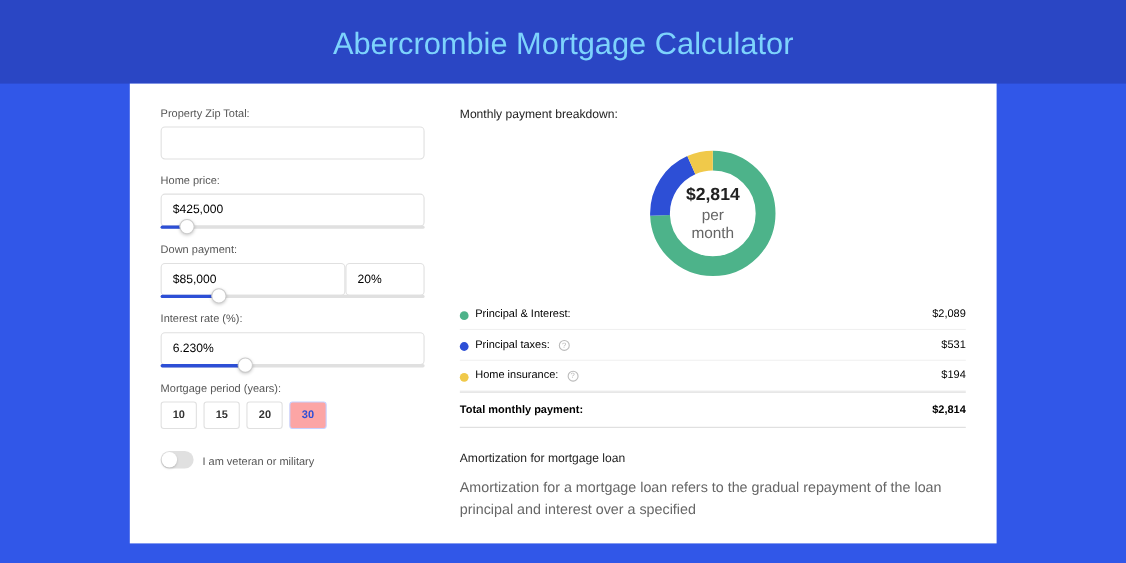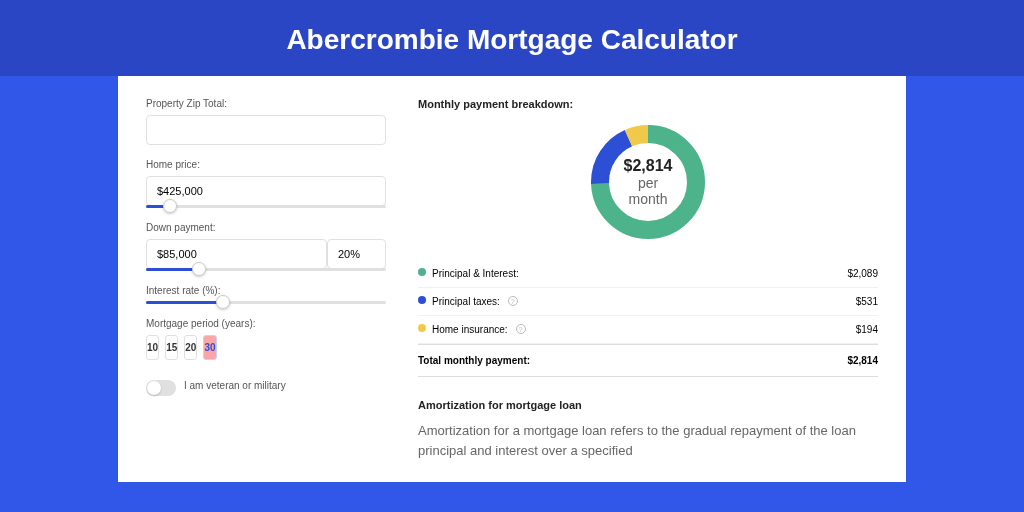--- a/index.html
+++ b/index.html
@@ -1,51 +1,51 @@
 <!DOCTYPE html>
 <html><head>
 <meta charset="utf-8">
 <style>
 *{box-sizing:border-box;margin:0;padding:0;font-family:-apple-system,BlinkMacSystemFont,"Segoe UI",Arial,sans-serif}
 body{background:#3157e8;width:1024px;height:512px;overflow:hidden}
 .header{background:#2a46c4;padding:24px 0 20px;text-align:center}
-.header h1{color:#ffffff;font-size:28px;font-weight:700}
+.header h1{color:#7dd3fc;font-size:28px;font-weight:400}
 .card{background:#fff;margin:0 auto;width:788px;padding:22px 28px;display:flex;gap:32px}
 .left{width:240px;flex-shrink:0}
 .right{flex:1}
 .label{font-size:10px;color:#555;margin-bottom:6px;display:block}
 .input{width:100%;border:1px solid #e0e0e0;border-radius:4px;padding:8px 10px;font-size:11px;background:#fff}
 .group{margin-bottom:14px;position:relative}
 .slider-track{height:3px;background:#e0e0e0;position:relative;margin-top:-1px;border-radius:2px}
 .slider-fill{height:3px;background:#2d4fd6;position:absolute;left:0;top:0;border-radius:2px}
 .slider-thumb{width:14px;height:14px;background:#fff;border:1px solid #ccc;border-radius:50%;position:absolute;top:-6px;box-shadow:0 1px 3px rgba(0,0,0,.2)}
 .dp-row{display:flex;gap:0}
 .dp-row .input:first-child{flex:1}
-.dp-row .input:last-child{width:59px}
+.dp-row .input:last-child{width:72px}
 .period-row{display:flex;gap:6px}
-.period-btn{border:1px solid #e0e0e0;background:#fff;padding:6px 0;font-size:10px;border-radius:3px;cursor:pointer;font-weight:600;color:#333}
+.period-btn{border:1px solid #e0e0e0;background:#fff;padding:6px 10px;font-size:10px;border-radius:3px;cursor:pointer;font-weight:600;color:#333}
 .period-btn.active{background:#fca5a5;border-color:#c5d1ff;color:#2d4fd6}
-.toggle-row{display:flex;align-items:flex-start;gap:8px;margin-top:20px}
+.toggle-row{display:flex;align-items:flex-end;gap:8px;margin-top:20px}
 .toggle{width:30px;height:16px;background:#e0e0e0;border-radius:10px;position:relative;cursor:pointer}
 .toggle::after{content:"";width:14px;height:14px;background:#fff;border-radius:50%;position:absolute;top:1px;left:1px;box-shadow:0 1px 2px rgba(0,0,0,.2)}
 .toggle-label{font-size:10px;color:#555}
-.section-title{font-size:11px;font-weight:700;color:#222;margin-bottom:12px}
+.section-title{font-size:11px;font-weight:400;color:#222;margin-bottom:24px}
 .donut-wrap{display:flex;justify-content:center;margin:10px 0 18px}
 .donut{position:relative;width:120px;height:120px}
 .donut svg{transform:rotate(-90deg)}
 .donut-center{position:absolute;top:50%;left:50%;transform:translate(-50%,-50%);text-align:center}
 .donut-amt{font-size:16px;font-weight:700;color:#222}
 .donut-sub{font-size:14px;color:#666}
 .legend-row{display:flex;align-items:center;justify-content:space-between;padding:8px 0;border-bottom:1px solid #f0f0f0;font-size:10px}
 .legend-row.total{border-top:1px solid #ddd;border-bottom:1px solid #ddd;font-weight:700;padding:10px 0}
-.legend-left{display:flex;align-items:flex-start;gap:6px}
+.legend-left{display:flex;align-items:flex-end;gap:6px}
 .dot{width:8px;height:8px;border-radius:50%}
 .info-icon{width:10px;height:10px;border:1px solid #bbb;border-radius:50%;display:inline-flex;align-items:center;justify-content:center;font-size:7px;color:#bbb;margin-left:2px}
 .amort{margin-top:22px}
-.amort-title{font-size:11px;font-weight:700;color:#222;margin-bottom:10px}
+.amort-title{font-size:11px;font-weight:400;color:#222;margin-bottom:10px}
 .amort-text{font-size:13px;color:#666;line-height:1.5}
 </style>
 </head>
 <body>
 
 <div class="header">
   <h1>Abercrombie Mortgage Calculator</h1>
 </div>
 
 <div class="card">
@@ -72,20 +72,21 @@
         <input class="input" value="20%" style="">
       </div>
       <div class="slider-track">
         <div class="slider-fill" style="width:22%"></div>
         <div class="slider-thumb" style="left:19%"></div>
       </div>
     </div>
 
     <div class="group">
       <label class="label">Interest rate (%):</label>
+      <input class="input" value="6.230%" style="">
       <div class="slider-track">
         <div class="slider-fill" style="width:32%"></div>
         <div class="slider-thumb" style="left:29%"></div>
       </div>
     </div>
 
     <div class="group">
       <label class="label">Mortgage period (years):</label>
       <div class="period-row">
         <button class="period-btn">10</button>

